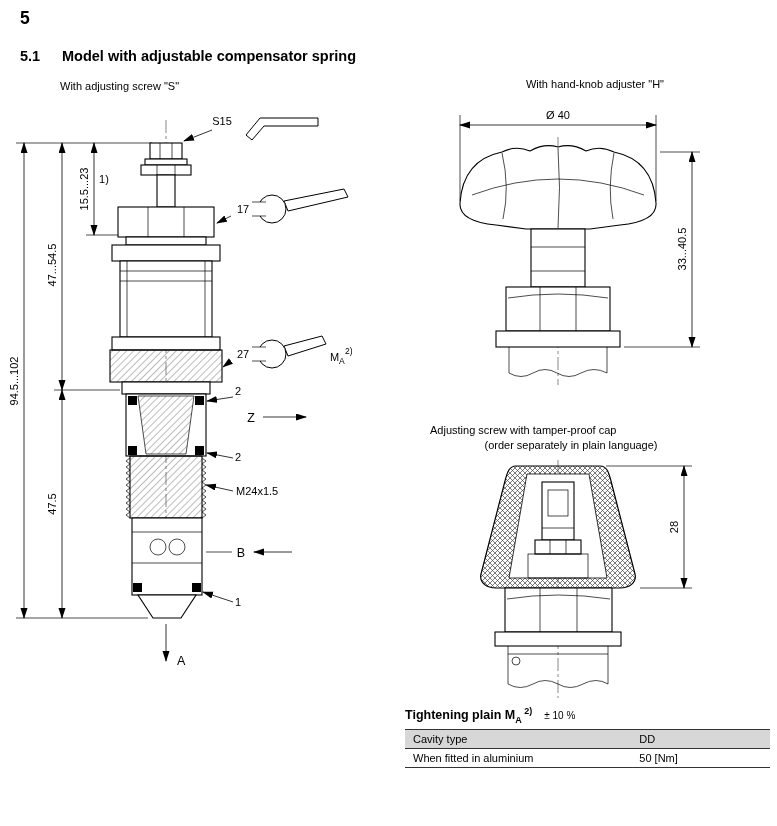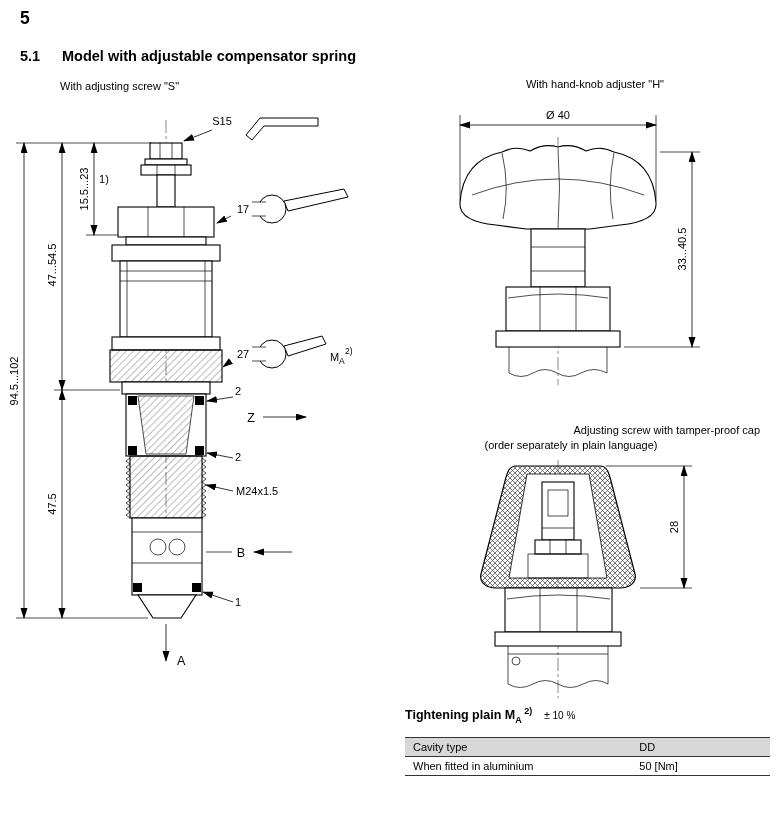--- a/index.html
+++ b/index.html
@@ -17,41 +17,41 @@
   .ol{fill:#fff;stroke:#000;stroke-width:1.1}
   .thin{fill:none;stroke:#000;stroke-width:0.7}
   .dim{fill:none;stroke:#000;stroke-width:0.8}
   .lead{fill:none;stroke:#000;stroke-width:0.8}
   .cl{fill:none;stroke:#555;stroke-width:0.7;stroke-dasharray:13 3 3 3}
   .blk{fill:#000;stroke:none}
   .torque-title{font-size:12.5px;font-weight:bold}
   .torque-title sub{font-size:9px}
   .torque-title sup{font-size:9px}
   .torque-title .tol{font-size:10px;font-weight:normal;margin-left:12px}
-  table.tq{width:365px;border-collapse:collapse;margin-top:12px;font-size:11px;
+  table.tq{width:365px;border-collapse:collapse;margin-top:4px;font-size:11px;
            border-top:1px solid #333;border-bottom:1px solid #333}
   table.tq th,table.tq td{padding:3px 8px;font-weight:normal;text-align:left}
   table.tq thead tr{background:#d7d7d7;border-bottom:1px solid #333}
   table.tq tbody tr + tr{border-top:5px solid #737373}
   table.tq .c2{text-align:left;width:38%}
 </style>
 </head>
 <body>
 
 <div class="abs h1">
   <span class="num">5</span>
 </div>
 <div class="abs h2">
   <span class="num">5.1</span>
   <span>Model with adjustable compensator spring</span>
 </div>
 
 <div class="abs cap" style="left:60px;top:80px">With adjusting screw "S"</div>
 <div class="abs cap" style="left:430px;top:78px;width:330px;text-align:center">With hand-knob adjuster "H"</div>
-<div class="abs cap" style="left:430px;top:424px;width:330px;text-align:right">Adjusting screw with tamper-proof cap</div>
+<div class="abs cap" style="left:430px;top:424px;width:330px;text-align:left">Adjusting screw with tamper-proof cap</div>
 <div class="abs cap" style="left:406px;top:439px;width:330px;text-align:center">(order separately in plain language)</div>
 
 <svg class="abs" style="left:0;top:95px" width="360" height="600" viewBox="0 0 360 600">
   <defs>
     <pattern id="hatch-a" patternUnits="userSpaceOnUse" width="5" height="5" patternTransform="rotate(45)">
       <line x1="0" y1="0" x2="0" y2="5" stroke="#555" stroke-width="0.8"></line>
     </pattern>
     <marker id="ah-a" markerWidth="11" markerHeight="8" refX="10" refY="3.5" orient="auto-start-reverse" markerUnits="userSpaceOnUse">
       <path d="M0,0 L11,3.5 L0,7 Z" fill="#000"></path>
     </marker>

